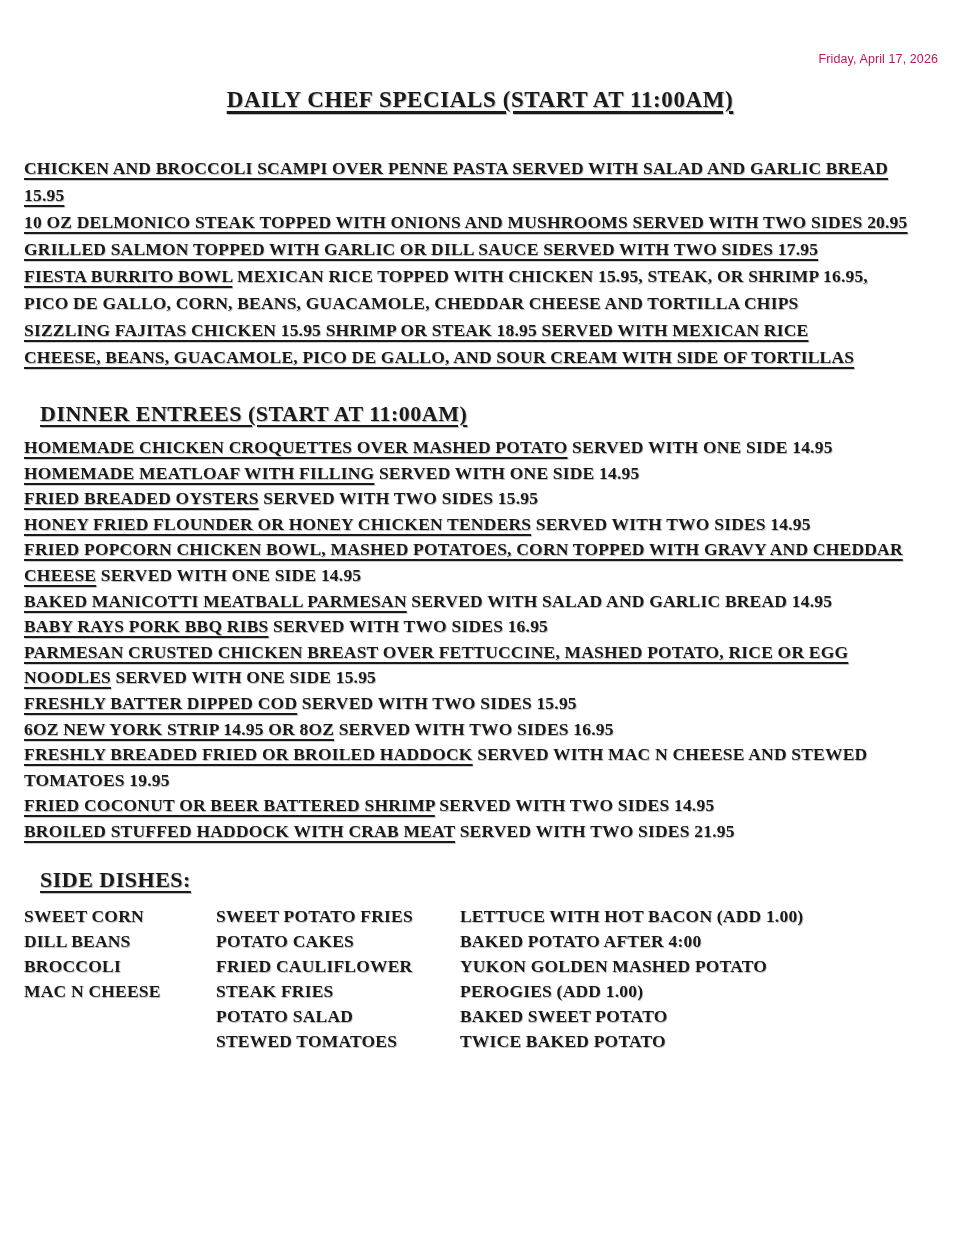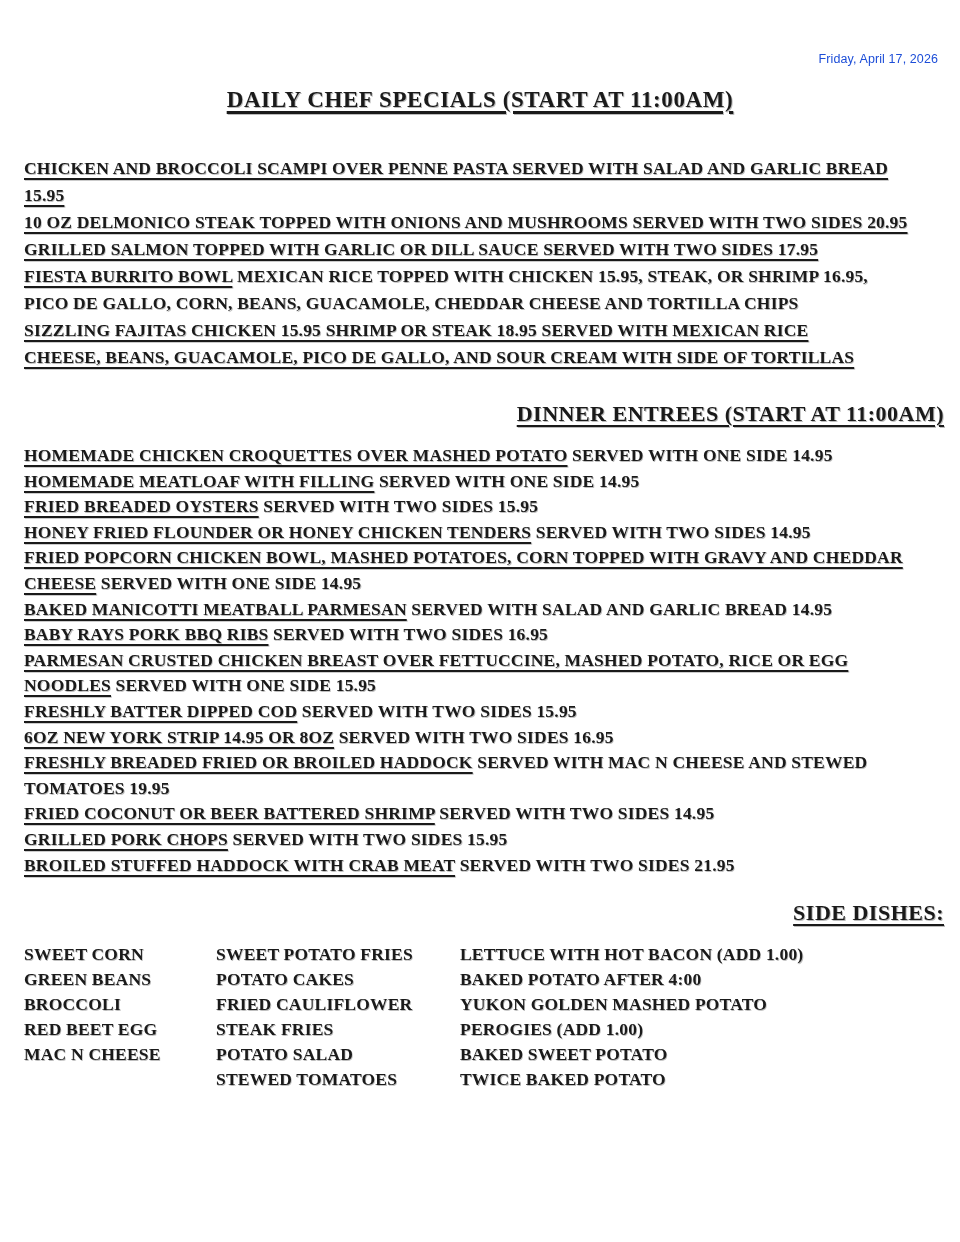--- a/index.html
+++ b/index.html
@@ -10,44 +10,44 @@
     background: #ffffff;
     overflow: hidden;
     font-family: "Liberation Serif", serif;
     color: #1a1a1a;
   }
   .date-line {
     padding: 52px 22px 0 0;
     text-align: right;
     font-family: "Liberation Sans", sans-serif;
     font-size: 12.5px;
-    color: #1d4ed8;
+    color: #be185d;
     letter-spacing: 0.1px;
   }
   .doc-title {
     margin: 21px 0 0 0;
     text-align: center;
     font-size: 23px;
     font-weight: 700;
     letter-spacing: 0.6px;
     text-decoration: underline;
     text-decoration-thickness: 2.5px;
     text-underline-offset: 4px;
     text-shadow: 1px 1px 0 rgba(60,60,60,0.35);
   }
   .section-title {
-    text-align: right;
+    text-align: left;
     font-size: 22px;
     font-weight: 700;
     letter-spacing: 0.5px;
     text-decoration: underline;
     text-decoration-thickness: 2px;
     text-underline-offset: 4px;
     text-shadow: 1px 1px 0 rgba(60,60,60,0.35);
-    margin: 16px;
+    margin: 4px;
     padding-left: 36px;
   }
   .dinner-title { margin-top: 30px; }
   .sides-title  { margin-top: 22px; font-size: 22px; }
   .menu-block {
     margin: 0 20px 0 24px;
     font-weight: 700;
   }
   .specials-block {
     margin-top: 42px;
@@ -117,32 +117,30 @@
 CHEESE</span><span> SERVED WITH ONE SIDE 14.95</span></p>
       <p class="menu-item"><span class="u-part">BAKED MANICOTTI MEATBALL PARMESAN</span><span> SERVED WITH SALAD AND GARLIC BREAD 14.95</span></p>
       <p class="menu-item"><span class="u-part">BABY RAYS PORK BBQ RIBS</span><span> SERVED WITH TWO SIDES 16.95</span></p>
       <p class="menu-item"><span class="u-part">PARMESAN CRUSTED CHICKEN BREAST OVER FETTUCCINE, MASHED POTATO, RICE OR EGG
 NOODLES</span><span> SERVED WITH ONE SIDE 15.95</span></p>
       <p class="menu-item"><span class="u-part">FRESHLY BATTER DIPPED COD</span><span> SERVED WITH TWO SIDES 15.95</span></p>
       <p class="menu-item"><span class="u-part">6OZ NEW YORK STRIP 14.95 OR 8OZ</span><span> SERVED WITH TWO SIDES 16.95</span></p>
       <p class="menu-item"><span class="u-part">FRESHLY BREADED FRIED OR BROILED HADDOCK</span><span> SERVED WITH MAC N CHEESE AND STEWED
 TOMATOES 19.95</span></p>
       <p class="menu-item"><span class="u-part">FRIED COCONUT OR BEER BATTERED SHRIMP</span><span> SERVED WITH TWO SIDES 14.95</span></p>
-      <p class="menu-item"><span class="u-part">GRILLED PORK CHOPS</span><span> SERVED WITH TWO SIDES 15.95</span></p>
       <p class="menu-item"><span class="u-part">BROILED STUFFED HADDOCK WITH CRAB MEAT</span><span> SERVED WITH TWO SIDES 21.95</span></p>
     </div>
 
   <h2 class="section-title sides-title">SIDE DISHES:</h2>
 
   <div class="sides-grid">
     <div class="sides-col-1">
         <div class="side-dish">SWEET CORN</div>
-        <div class="side-dish">GREEN BEANS</div>
+        <div class="side-dish">DILL BEANS</div>
         <div class="side-dish">BROCCOLI</div>
-        <div class="side-dish">RED BEET EGG</div>
         <div class="side-dish">MAC N CHEESE</div>
       </div>
     <div class="sides-col-2">
         <div class="side-dish">SWEET POTATO FRIES</div>
         <div class="side-dish">POTATO CAKES</div>
         <div class="side-dish">FRIED CAULIFLOWER</div>
         <div class="side-dish">STEAK FRIES</div>
         <div class="side-dish">POTATO SALAD</div>
         <div class="side-dish">STEWED TOMATOES</div>
       </div>

